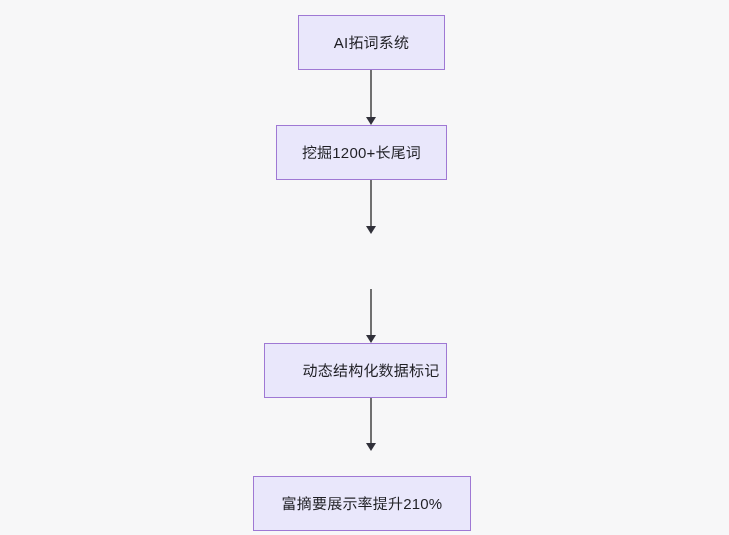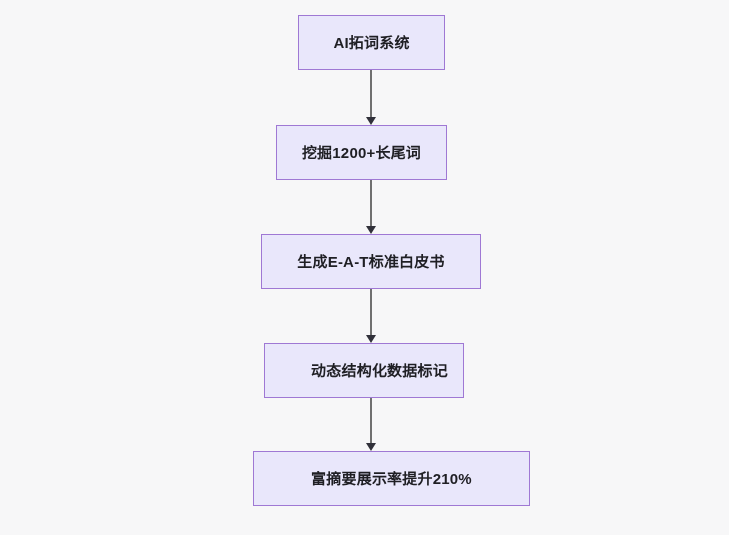--- a/index.html
+++ b/index.html
@@ -30,41 +30,41 @@
     height: 55px;
     border-radius: 0;
   }
   .node-label {
     font-size: 15px;
     line-height: 1;
     color: #1f1f24;
     letter-spacing: 0.2px;
     white-space: nowrap;
     text-align: center;
-    font-weight: 700;
+    font-weight: 400;
   }
   .edge {
     position: absolute;
     width: 2px;
     background: #707070;
   }
   .arrowhead {
     position: absolute;
     width: 0;
     height: 0;
     border-left: 5px solid transparent;
     border-right: 5px solid transparent;
     border-top: 8px solid #31313a;
   }
   
   #node-1 { left: 298px; top: 15px;  width: 147px; }
   #node-2 { left: 276px; top: 125px; width: 171px; }
   #node-3 { left: 261px; top: 234px; width: 220px; }
-  #node-4 { left: 264px; top: 343px; width: 200px; padding-left: 31px; }
-  #node-5 { left: 253px; top: 451px; width: 277px; }
+  #node-4 { left: 264px; top: 343px; width: 183px; padding-left: 31px; }
+  #node-5 { left: 253px; top: 476px; width: 218px; }
   
   #edge-1 { left: 370px; top: 70px;  height: 47px; }
   #edge-2 { left: 370px; top: 180px; height: 46px; }
   #edge-3 { left: 370px; top: 289px; height: 46px; }
   #edge-4 { left: 370px; top: 398px; height: 45px; }
   #arrow-1 { left: 366px; top: 117px; }
   #arrow-2 { left: 366px; top: 226px; }
   #arrow-3 { left: 366px; top: 335px; }
   #arrow-4 { left: 366px; top: 443px; }
 </style>
@@ -80,23 +80,20 @@
   <div class="edge" id="edge-1"></div>
   <div class="arrowhead" id="arrow-1"></div>
 
   <div class="node" id="node-2">
     <span class="node-label">挖掘1200+长尾词</span>
   </div>
 
   <div class="edge" id="edge-2"></div>
   <div class="arrowhead" id="arrow-2"></div>
 
-  <div class="node" id="node-3">
-    <span class="node-label">生成E-A-T标准白皮书</span>
-  </div>
 
   <div class="edge" id="edge-3"></div>
   <div class="arrowhead" id="arrow-3"></div>
 
   <div class="node" id="node-4">
     <span class="node-label">动态结构化数据标记</span>
   </div>
 
   <div class="edge" id="edge-4"></div>
   <div class="arrowhead" id="arrow-4"></div>

